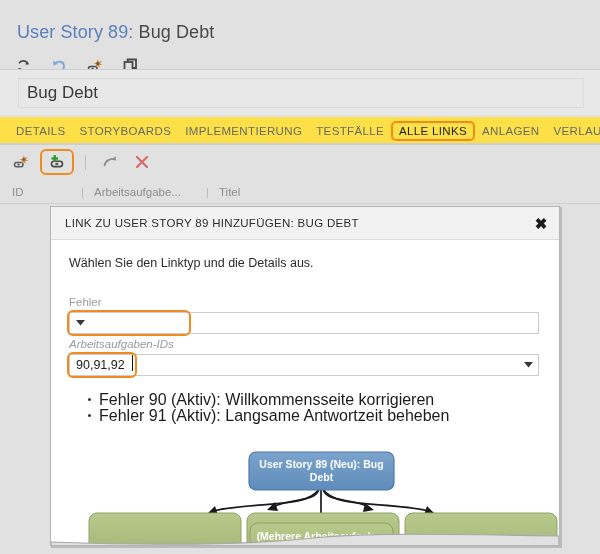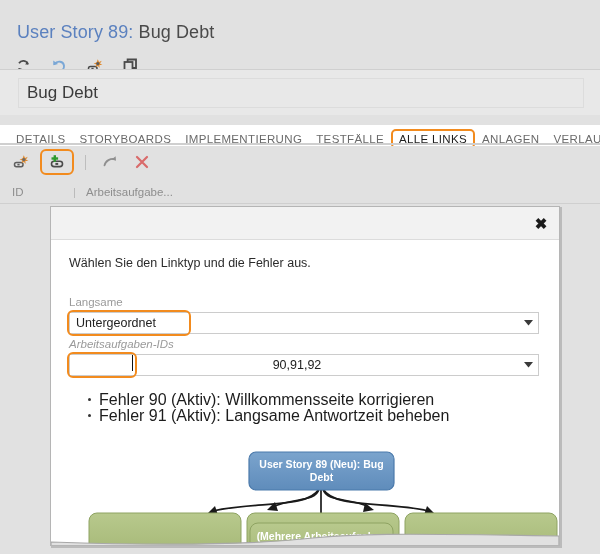--- a/index.html
+++ b/index.html
@@ -90,26 +90,25 @@
     padding-left: 8px;
     font-size: 17px;
     color: #3b3b3b;
   }
 
   
   .tabs {
     position: absolute;
     left: 0; top: 117px;
     width: 600px; height: 27px;
-    background: #ffffff;
+    background: #fde047;
     display: flex;
     align-items: center;
     padding-left: 9px;
     box-sizing: border-box;
-    margin-top: 8px;
   }
   .tab {
     font-size: 11.5px;
     color: #6a6a6a;
     letter-spacing: 0.35px;
     padding: 3px 7px;
     white-space: nowrap;
     cursor: pointer;
   }
   .tab.active {
@@ -163,20 +162,21 @@
   
   .grid-head {
     position: absolute;
     left: 0; top: 180px;
     width: 600px; height: 24px;
     background: #e1e1e1;
     display: flex;
     align-items: center;
     font-size: 11.5px;
     color: #8e8e8e;
+    gap: 8px;
   }
   .gh-cell {
     position: relative;
     padding-left: 12px;
     white-space: nowrap;
     overflow: hidden;
   }
   .gh-cell.c-id { width: 62px; }
   .gh-cell.c-type { width: 105px; }
   .gh-cell.c-title { width: 200px; }
@@ -283,21 +283,21 @@
     flex: 1;
     white-space: nowrap;
   }
   .combo .caret {
     width: 20px;
     display: flex;
     align-items: center;
     justify-content: center;
   }
   .combo-linktype { top: 72px; }
-  .combo-ids { top: 114px; text-align: center; }
+  .combo-ids { top: 114px; }
 
   .ring-overlay {
     position: absolute;
     border: 2px solid #f28b1e;
     border-radius: 6px;
     box-sizing: border-box;
     pointer-events: none;
   }
   .ring-linktype {
     left: 16px; top: 70px;
@@ -437,37 +437,38 @@
     <div class="lt-btn">
       <svg width="18" height="18" viewBox="0 0 18 18" aria-hidden="true">
         <path d="M4 4 L14 14 M14 4 L4 14" stroke="#d96b6b" stroke-width="2.2" stroke-linecap="round"></path>
       </svg>
     </div>
   </div>
 
   <div class="grid-head">
     <div class="gh-cell c-id">ID</div>
     <div class="gh-cell c-type bar">Arbeitsaufgabe...</div>
+    <div class="gh-cell c-title bar">Titel</div>
   </div>
   <div class="grid-line"></div>
 
   <div class="dialog-shadow"></div>
   <div class="dialog">
 
     <div class="dlg-titlebar">
+      <div class="dlg-title">LINK ZU USER STORY 89 HINZUFÜGEN: BUG DEBT</div>
       <div class="dlg-close">✖</div>
     </div>
 
     <div class="dlg-body">
 
-      <div class="dlg-instruction">Wählen Sie den Linktyp und die Fehler aus.</div>
-
-      <div class="field-label fld-linktype-label">Langsame</div>
+      <div class="dlg-instruction">Wählen Sie den Linktyp und die Details aus.</div>
+
+      <div class="field-label fld-linktype-label">Fehler</div>
       <div class="combo combo-linktype">
-        <span class="val">Untergeordnet</span>
         <span class="caret">
           <svg width="9" height="6" viewBox="0 0 9 6" aria-hidden="true">
               <path d="M0 0 L9 0 L4.5 5.4 Z" fill="#3a3a3a"></path>
             </svg>
         </span>
       </div>
       <div class="ring-overlay ring-linktype"></div>
 
       <div class="field-label fld-ids-label">Arbeitsaufgaben-IDs</div>
       <div class="combo combo-ids">

